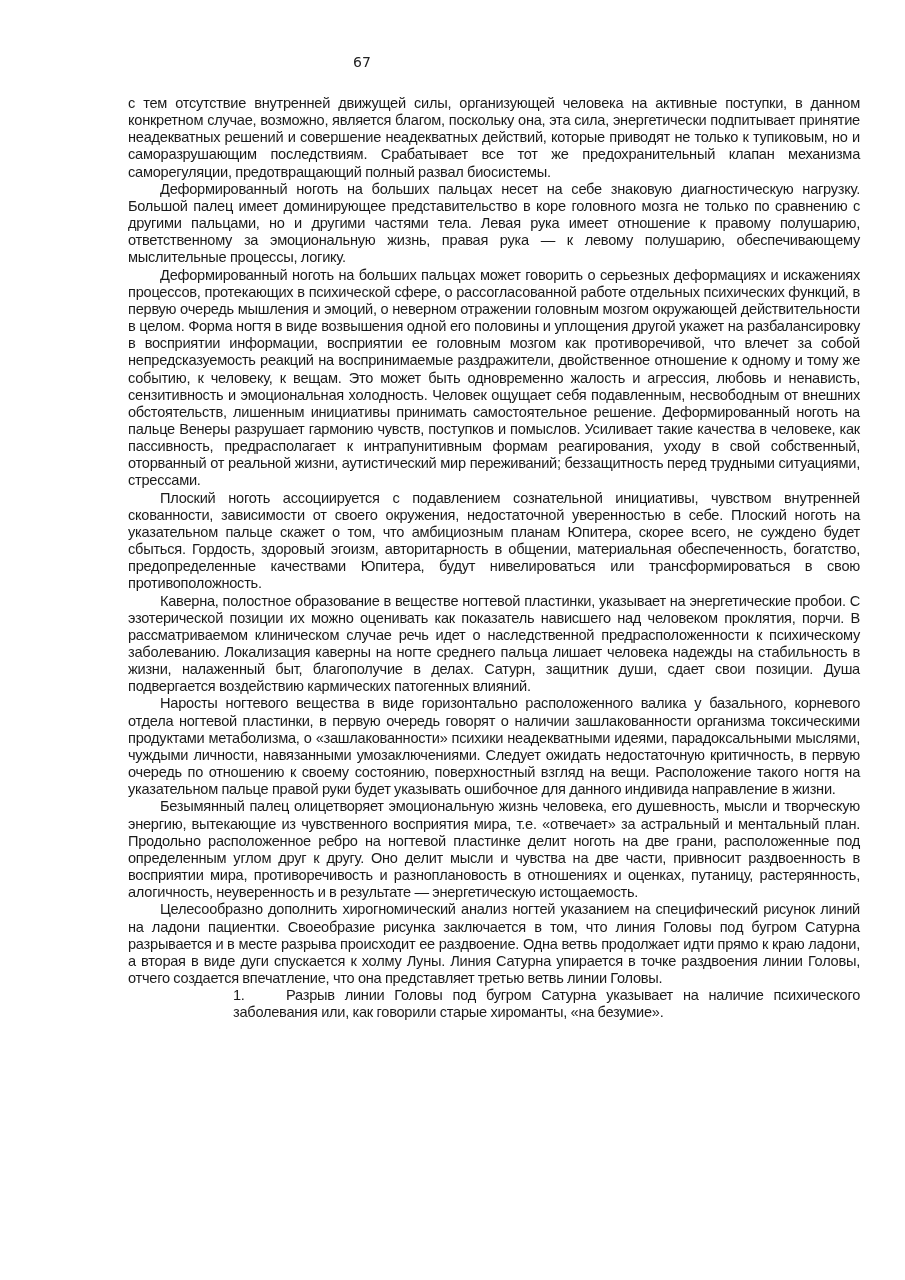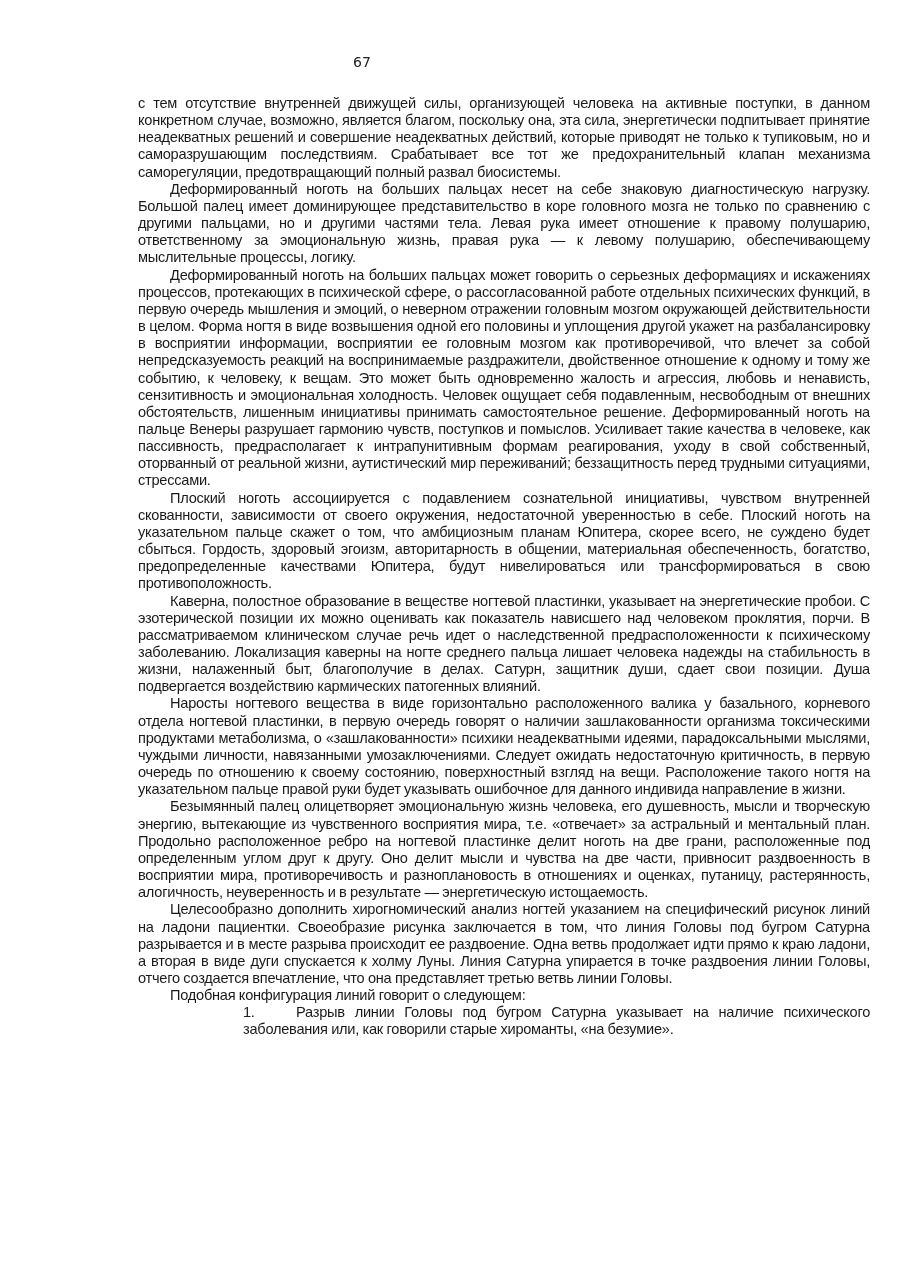--- a/index.html
+++ b/index.html
@@ -21,21 +21,21 @@
       left: 0;
       width: 724px;
       text-align: center;
       font-family: "DejaVu Sans", sans-serif;
       font-size: 14px;
       color: #222;
     }
     .content {
       position: absolute;
       top: 95px;
-      left: 138px;
+      left: 128px;
       width: 732px;
       font-size: 14.6px;
       line-height: 17.15px;
       letter-spacing: -0.25px;
       word-spacing: -0.3px;
     }
     .content p {
       margin: 0;
       text-align: justify;
       text-indent: 32px;
@@ -64,20 +64,19 @@
 
 <div class="content">
   <p class="first">с тем отсутствие внутренней движущей силы, организующей человека на активные поступки, в данном конкретном случае, возможно, является благом, поскольку она, эта сила, энергетически подпитывает принятие неадекватных решений и совершение неадекватных действий, которые приводят не только к тупиковым, но и саморазрушающим последствиям. Срабатывает все тот же предохранительный клапан механизма саморегуляции, предотвращающий полный развал биосистемы.</p>
   <p>Деформированный ноготь на больших пальцах несет на себе знаковую диагностическую нагрузку. Большой палец имеет доминирующее представительство в коре головного мозга не только по сравнению с другими пальцами, но и другими частями тела. Левая рука имеет отношение к правому полушарию, ответственному за эмоциональную жизнь, правая рука — к левому полушарию, обеспечивающему мыслительные процессы, логику.</p>
   <p>Деформированный ноготь на больших пальцах может говорить о серьезных деформациях и искажениях процессов, протекающих в психической сфере, о рассогласованной работе отдельных психических функций, в первую очередь мышления и эмоций, о неверном отражении головным мозгом окружающей действительности в целом. Форма ногтя в виде возвышения одной его половины и уплощения другой укажет на разбалансировку в восприятии информации, восприятии ее головным мозгом как противоречивой, что влечет за собой непредсказуемость реакций на воспринимаемые раздражители, двойственное отношение к одному и тому же событию, к человеку, к вещам. Это может быть одновременно жалость и агрессия, любовь и ненависть, сензитивность и эмоциональная холодность. Человек ощущает себя подавленным, несвободным от внешних обстоятельств, лишенным инициативы принимать самостоятельное решение. Деформированный ноготь на пальце Венеры разрушает гармонию чувств, поступков и помыслов. Усиливает такие качества в человеке, как пассивность, предрасполагает к интрапунитивным формам реагирования, уходу в свой собственный, оторванный от реальной жизни, аутистический мир переживаний; беззащитность перед трудными ситуациями, стрессами.</p>
   <p>Плоский ноготь ассоциируется с подавлением сознательной инициативы, чувством внутренней скованности, зависимости от своего окружения, недостаточной уверенностью в себе. Плоский ноготь на указательном пальце скажет о том, что амбициозным планам Юпитера, скорее всего, не суждено будет сбыться. Гордость, здоровый эгоизм, авторитарность в общении, материальная обеспеченность, богатство, предопределенные качествами Юпитера, будут нивелироваться или трансформироваться в свою противоположность.</p>
   <p>Каверна, полостное образование в веществе ногтевой пластинки, указывает на энергетические пробои. С эзотерической позиции их можно оценивать как показатель нависшего над человеком проклятия, порчи. В рассматриваемом клиническом случае речь идет о наследственной предрасположенности к психическому заболеванию. Локализация каверны на ногте среднего пальца лишает человека надежды на стабильность в жизни, налаженный быт, благополучие в делах. Сатурн, защитник души, сдает свои позиции. Душа подвергается воздействию кармических патогенных влияний.</p>
   <p>Наросты ногтевого вещества в виде горизонтально расположенного валика у базального, корневого отдела ногтевой пластинки, в первую очередь говорят о наличии зашлакованности организма токсическими продуктами метаболизма, о «зашлакованности» психики неадекватными идеями, парадоксальными мыслями, чуждыми личности, навязанными умозаключениями. Следует ожидать недостаточную критичность, в первую очередь по отношению к своему состоянию, поверхностный взгляд на вещи. Расположение такого ногтя на указательном пальце правой руки будет указывать ошибочное для данного индивида направление в жизни.</p>
   <p>Безымянный палец олицетворяет эмоциональную жизнь человека, его душевность, мысли и творческую энергию, вытекающие из чувственного восприятия мира, т.е. «отвечает» за астральный и ментальный план. Продольно расположенное ребро на ногтевой пластинке делит ноготь на две грани, расположенные под определенным углом друг к другу. Оно делит мысли и чувства на две части, привносит раздвоенность в восприятии мира, противоречивость и разноплановость в отношениях и оценках, путаницу, растерянность, алогичность, неуверенность и в результате — энергетическую истощаемость.</p>
   <p>Целесообразно дополнить хирогномический анализ ногтей указанием на специфический рисунок линий на ладони пациентки. Своеобразие рисунка заключается в том, что линия Головы под бугром Сатурна разрывается и в месте разрыва происходит ее раздвоение. Одна ветвь продолжает идти прямо к краю ладони, а вторая в виде дуги спускается к холму Луны. Линия Сатурна упирается в точке раздвоения линии Головы, отчего создается впечатление, что она представляет третью ветвь линии Головы.</p>
-  <p>Подобная конфигурация линий говорит о следующем:</p>
 
   <ul class="list">
     <li>
       <span class="num">1.</span><span>Разрыв линии Головы под бугром Сатурна указывает на наличие психического заболевания или, как говорили старые хироманты, «на безумие».</span>
     </li>
   </ul>
 </div>
 
 </body></html>

